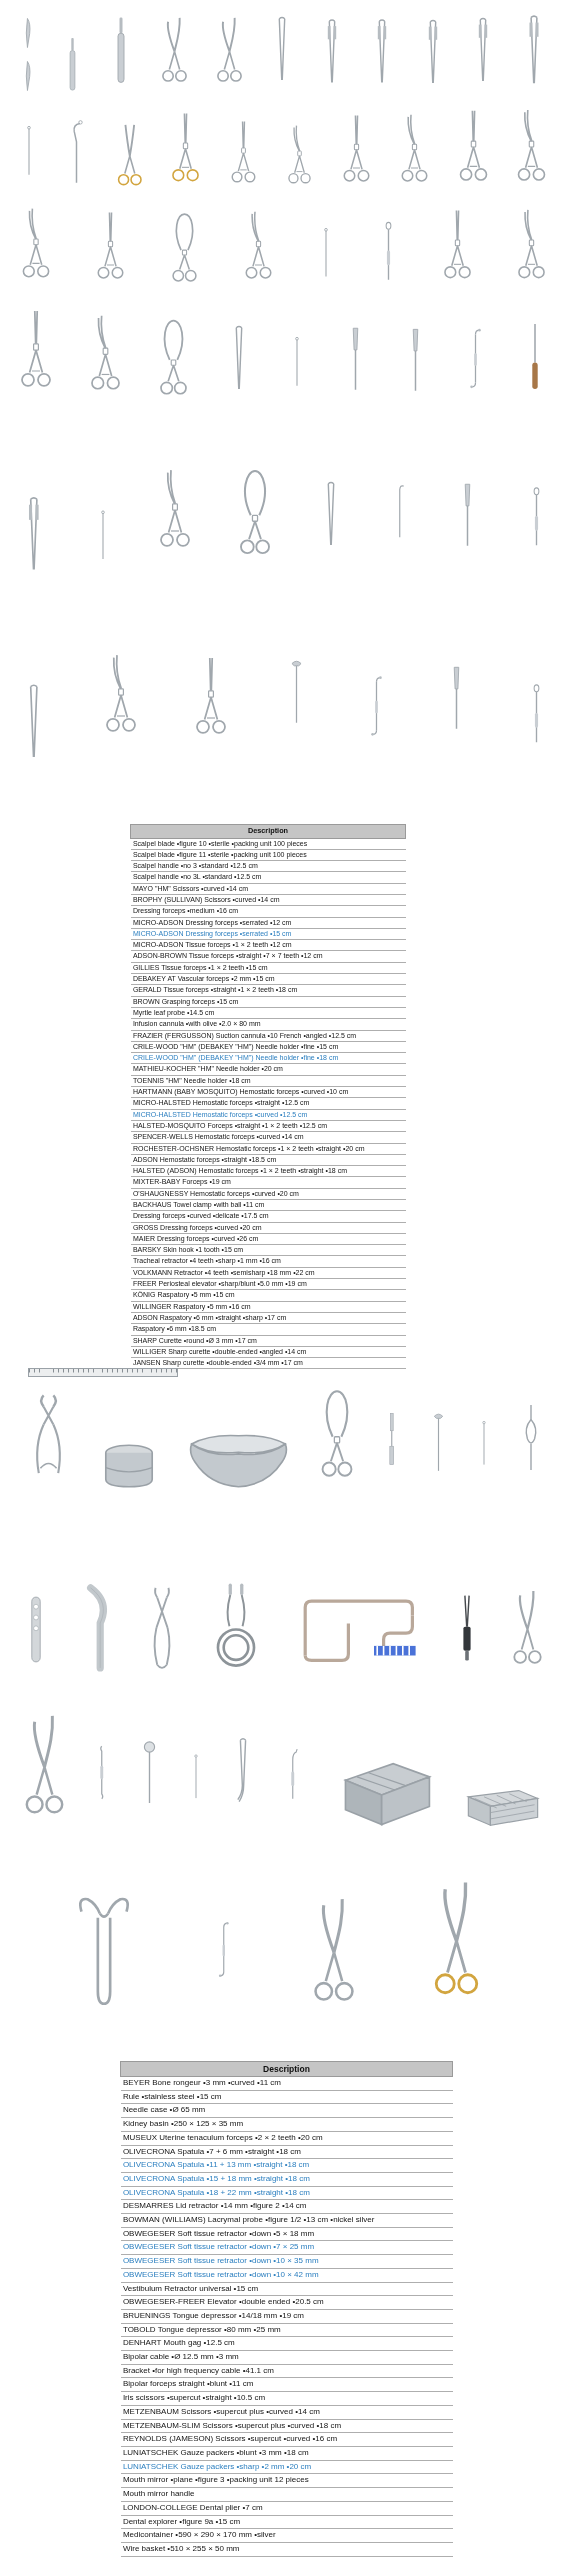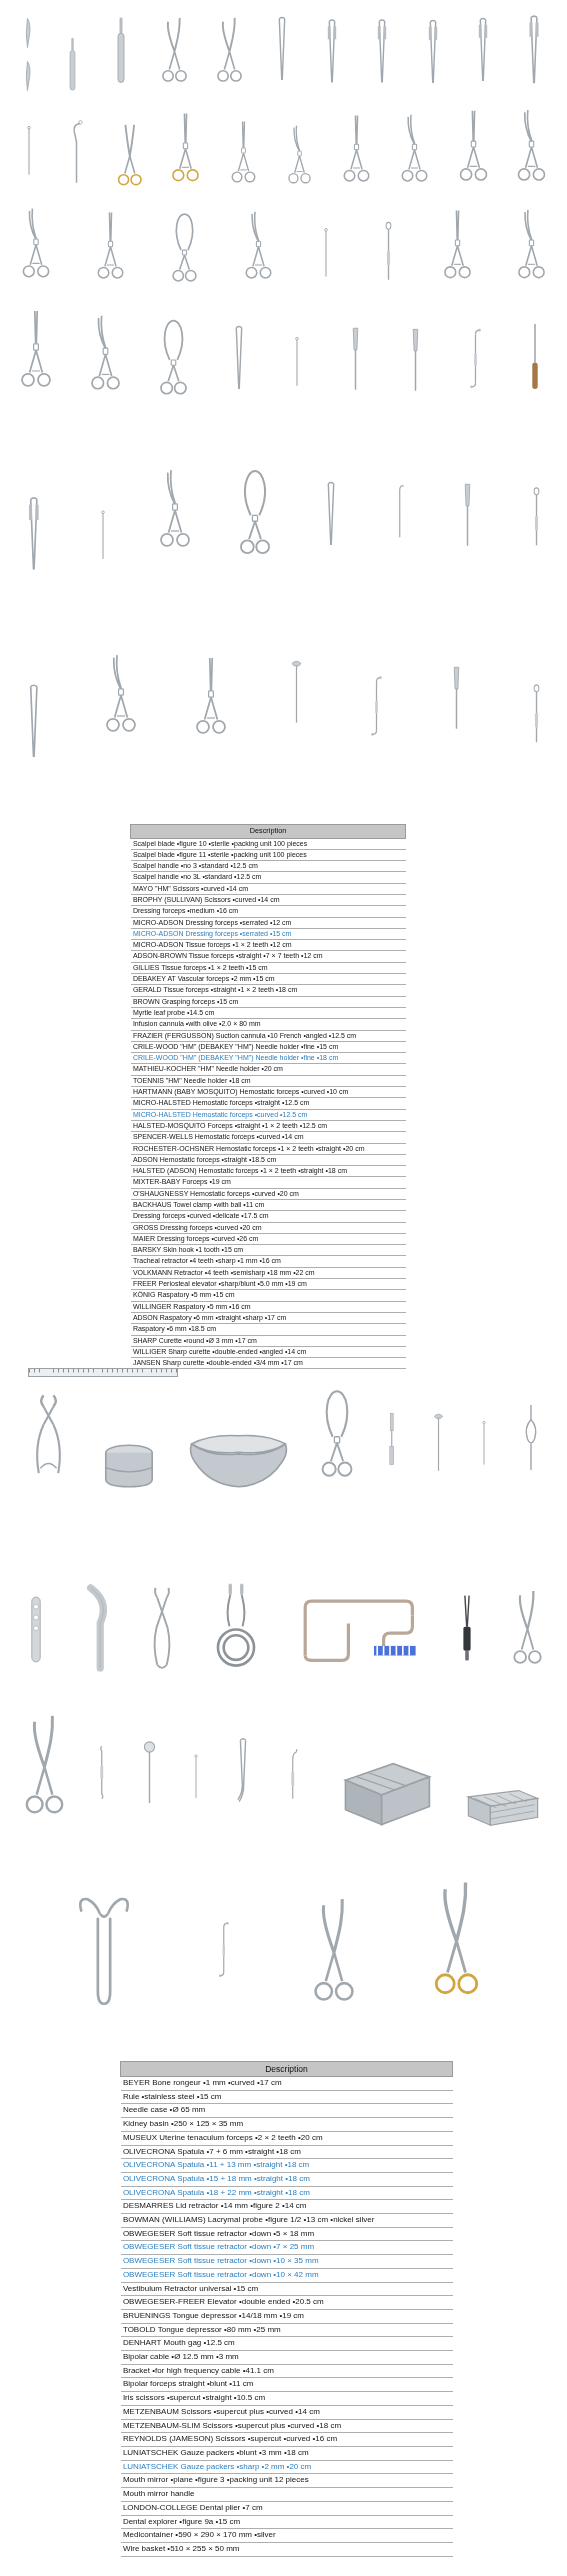--- a/index.html
+++ b/index.html
@@ -12,21 +12,21 @@
 
   
   #ruler{position:absolute;left:28px;top:1368px;width:148px;height:7.3px;border:0.8px solid #9aa1a7;background:#eceeef;
     background-image:repeating-linear-gradient(90deg,#878e94 0 0.8px,transparent 0.8px 4.9px);
     background-size:100% 50%;background-repeat:no-repeat;}
 
   
   table.tbl{position:absolute;border-collapse:collapse;table-layout:fixed;background:#fff;}
   #table1{left:130px;top:824px;width:276px;}
   #table2{left:120px;top:2061px;width:333px;}
-  .tbl th{background:#c5c5c5;color:#111;font-weight:400;text-align:center;border:0.8px solid #9a9a9a;}
+  .tbl th{background:#c5c5c5;color:#111;font-weight:700;text-align:center;border:0.8px solid #9a9a9a;}
   #table1 th{font-size:7.3px;height:10.5px;line-height:10.5px;}
   #table2 th{font-size:8.5px;height:12px;line-height:12px;}
   .tbl td{border-bottom:0.8px solid #aeaeae;color:#151515;padding:0 2.4px;white-space:nowrap;overflow:hidden;}
   #table1 td{font-size:7px;height:10.3px;line-height:10.3px;}
   #table2 td{font-size:8px;height:12.7px;line-height:12.7px;}
   .tbl td.hl{color:#2e80c0;margin-left:31px;}
 </style>
 </head>
 <body>
 
@@ -644,21 +644,21 @@
   </div>
 
   <table class="tbl" id="table2">
     <thead>
         <tr>
           <th>Description</th>
         </tr>
       </thead>
     <tbody>
         <tr>
-          <td>BEYER Bone rongeur •1 mm •curved •17 cm</td>
+          <td>BEYER Bone rongeur •3 mm •curved •11 cm</td>
         </tr>
         <tr>
           <td>Rule •stainless steel •15 cm</td>
         </tr>
         <tr>
           <td>Needle case •Ø 65 mm</td>
         </tr>
         <tr>
           <td>Kidney basin •250 × 125 × 35 mm</td>
         </tr>

